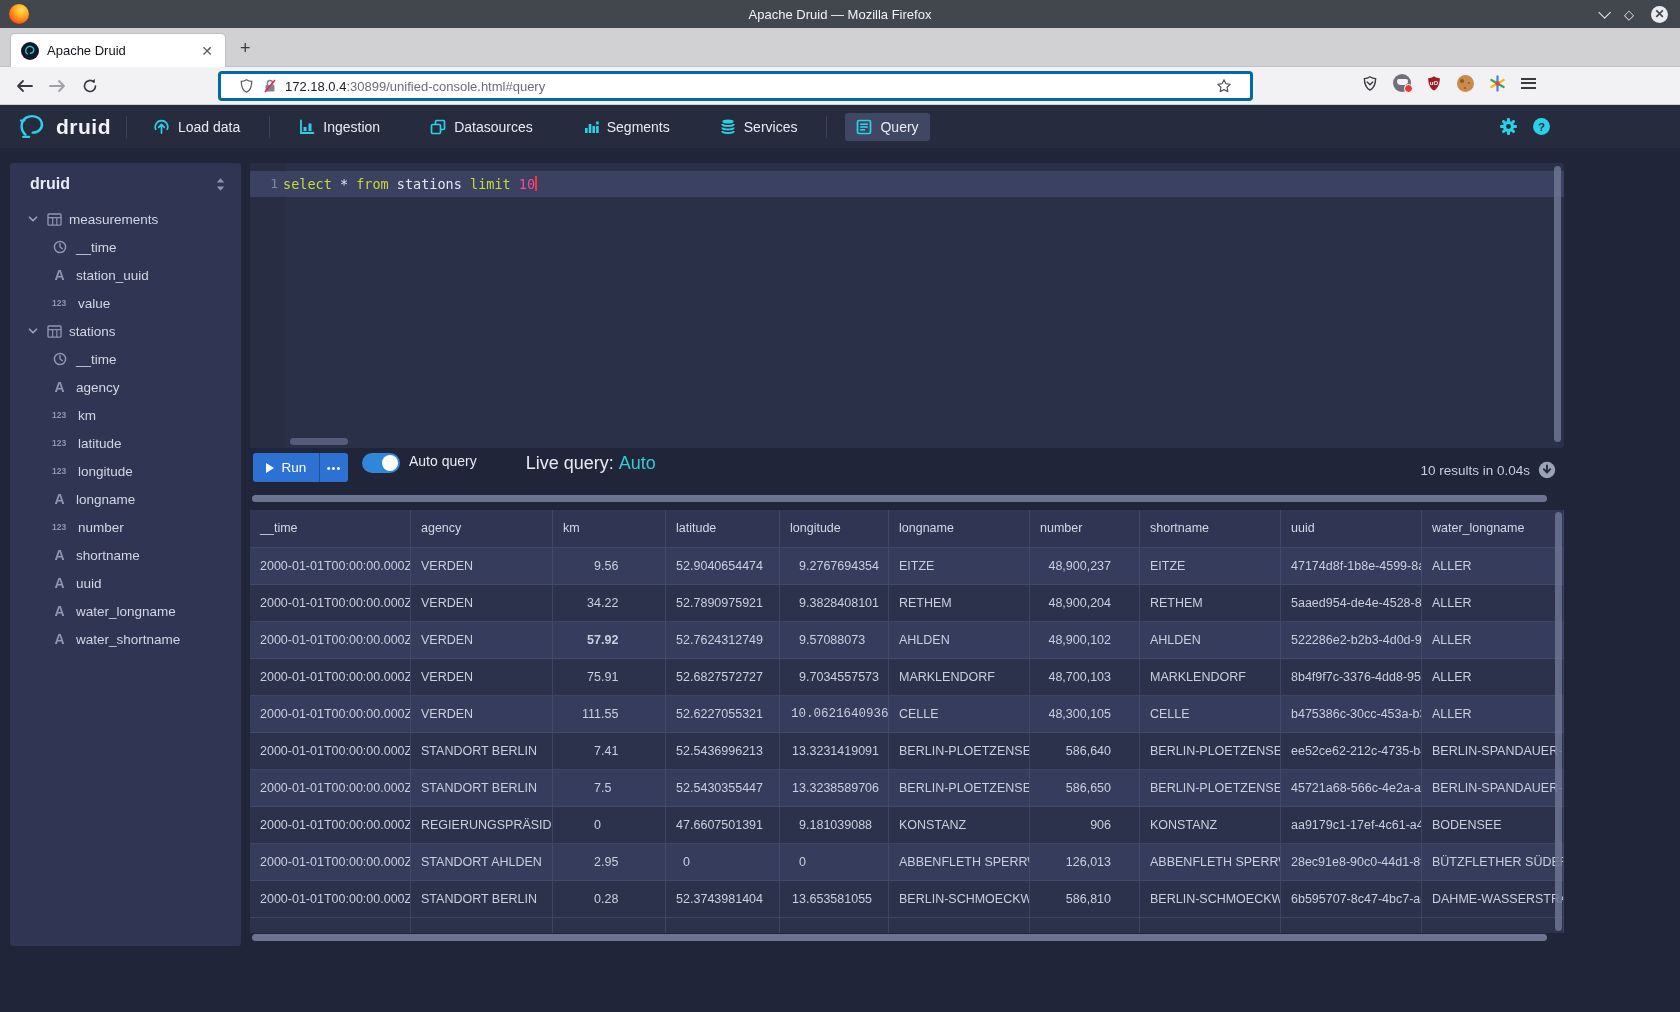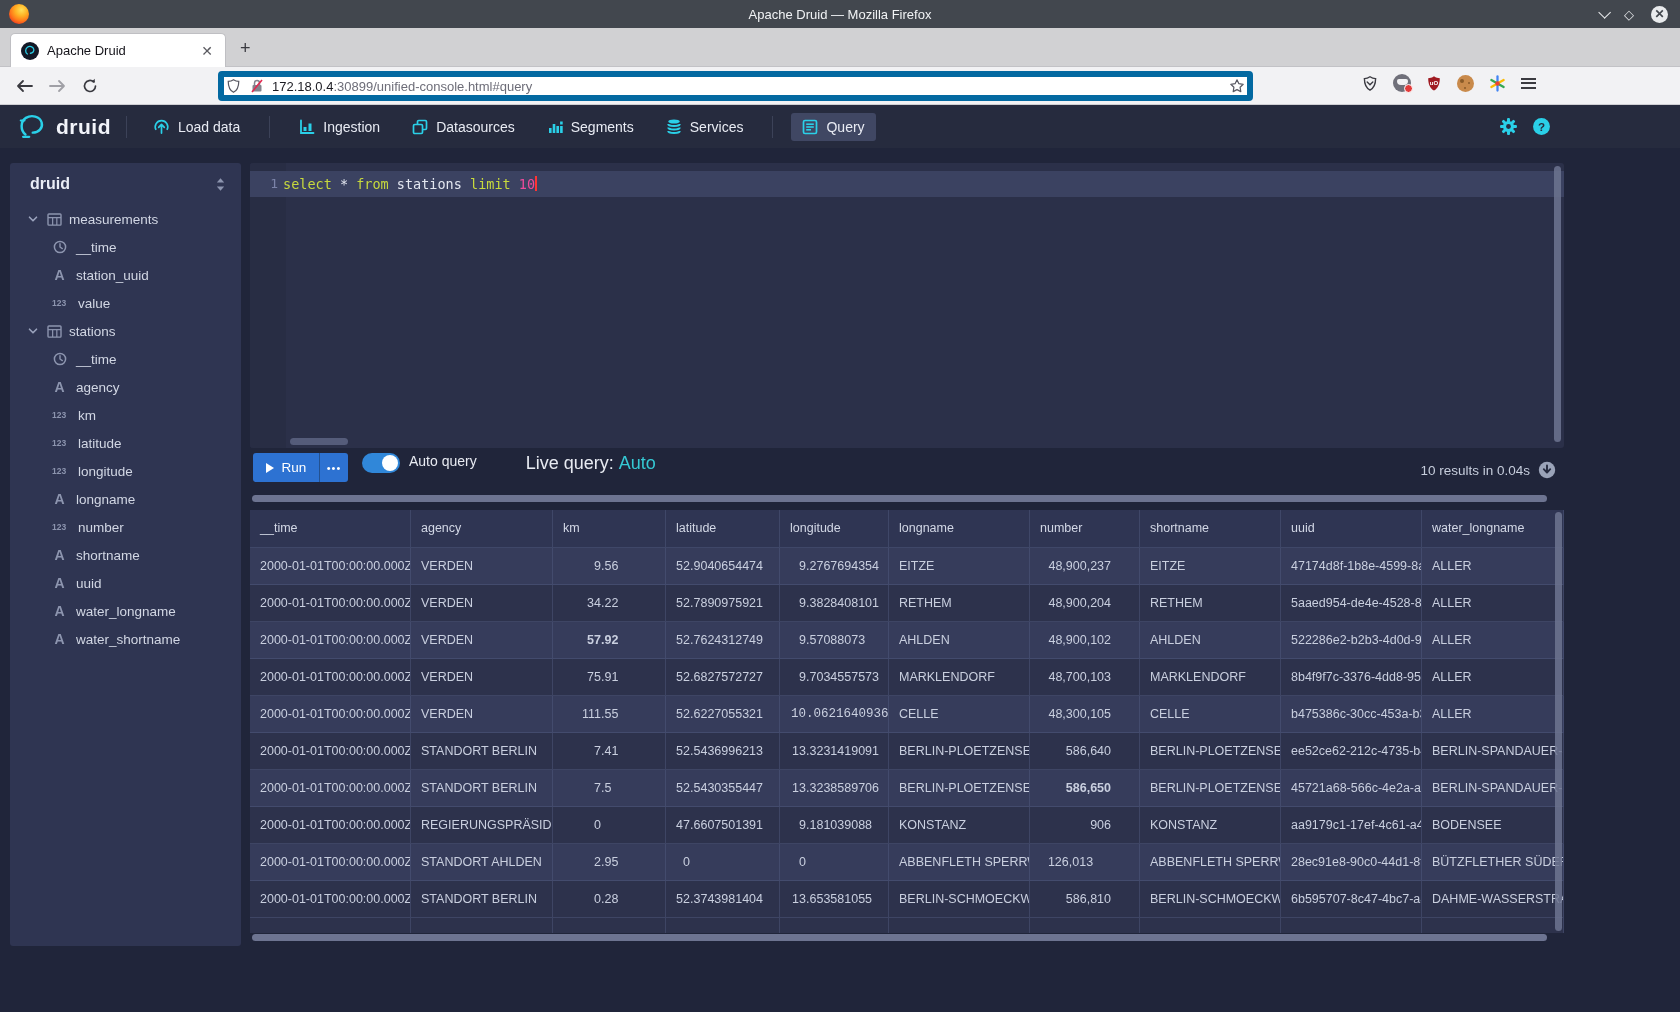--- a/index.html
+++ b/index.html
@@ -20,21 +20,21 @@
   .tabbar { position:absolute; top:28px; left:0; width:1680px; height:39px; background:#d1d1d3; border-bottom:1px solid #c2c2c6; }
   .tab { position:absolute; left:10px; top:5px; width:216px; height:34px; background:#ffffff; border:1px solid #bfbfc3; border-bottom:none; border-radius:5px 5px 0 0; display:flex; align-items:center; padding:0 10px; }
   .tab-title { font-size:13px; color:#15141a; margin-left:8px; flex:1; white-space:nowrap; overflow:hidden; }
   .tab-close { color:#5a5a60; font-size:14px; padding:0 2px; }
   .favicon { width:18px; height:18px; border-radius:50%; background:#131826; display:flex; align-items:center; justify-content:center; flex:none; }
   .newtab { position:absolute; left:240px; top:10px; font-size:18px; color:#3a3a40; }
 
   
   .urlbar { position:absolute; top:67px; left:0; width:1680px; height:38px; background:#f2f2f4; border-bottom:1px solid #cfcfd3; }
   .navbtn { position:absolute; top:7px; width:24px; height:24px; display:flex; align-items:center; justify-content:center; }
-  .url-field { position:absolute; left:218px; top:4px; width:1035px; height:30px; background:#fff; border:6px solid #0369a1; border-radius:4px; display:flex; align-items:center; padding:0 2px; }
+  .url-field { position:absolute; left:218px; top:4px; width:1035px; height:30px; background:#fff; border:3px solid #0369a1; border-radius:4px; display:flex; align-items:center; padding:0 18px; }
   .url-text { font-size:13px; margin-left:8px; flex:1; white-space:nowrap; overflow:hidden; }
   .url-host { color:#1b1b22; }
   .url-rest { color:#6d6d78; }
   .ext-icons { position:absolute; top:7px; right:0; left:1362px; display:flex; align-items:center; gap:15px; }
   .hamburger { width:15px; height:11px; border-top:2px solid #3b3b40; border-bottom:2px solid #3b3b40; position:relative; }
   .hamburger:before { content:""; position:absolute; left:0; right:0; top:2.5px; height:2px; background:#3b3b40; }
   .cookie { width:17px; height:17px; border-radius:50%; background:#c98a4b; position:relative; }
   .cookie:before { content:""; position:absolute; left:3px; top:4px; width:4px; height:4px; border-radius:50%; background:#8a5a28; box-shadow:7px 2px 0 -1px #8a5a28, 3px 7px 0 -1px #8a5a28; }
   .mask-ic { width:18px; height:18px; border-radius:50%; background:#70707a; position:relative; }
   .mask-ic:before { content:""; position:absolute; left:3.5px; top:5px; width:11px; height:6px; border-radius:2px 2px 4px 4px; background:#f2f2f4; }
@@ -222,21 +222,21 @@
           <span>
             <svg width="17" height="17" viewBox="0 0 18 18">
               <path d="M3.2 12.5 a6.6 6.6 0 1 1 11.6 0" fill="none" stroke="#2ad0e8" stroke-width="1.8"></path>
               <path d="M9 16 V7.2 M6 10 L9 6.8 L12 10" stroke="#2ad0e8" stroke-width="1.8" fill="none" stroke-linecap="round" stroke-linejoin="round"></path>
             </svg>
           </span>
           <span>Load data</span>
         </div>
       </div>
     <div class="nav-sep" style="margin:0 18px"></div>
-    <div class="nav-group" id="navgroup1" style="gap:10px">
+    <div class="nav-group" id="navgroup1" style="gap:28px">
         <div class="nav-item">
           <span>
             <svg width="16" height="16" viewBox="0 0 16 16">
               <path d="M2 1.5 V14 H14.5" stroke="#2ad0e8" stroke-width="1.8" fill="none" stroke-linecap="round"></path>
               <rect x="4.5" y="8" width="3" height="4" fill="#2ad0e8"></rect>
               <rect x="9.5" y="4.5" width="3" height="7.5" fill="#2ad0e8"></rect>
             </svg>
           </span>
           <span>Ingestion</span>
         </div>
@@ -542,21 +542,21 @@
             <div class="tcell l" style="width: 141px;">ee52ce62-212c-4735-b4</div>
             <div class="tcell l" style="width: 142px;">BERLIN-SPANDAUER-S</div>
           </div>
           <div class="trow odd">
             <div class="tcell l" style="width: 161px;">2000-01-01T00:00:00.000Z</div>
             <div class="tcell l" style="width: 142px;">STANDORT BERLIN</div>
             <div class="tcell dec" style="width: 113px;"><span class="ip" style="width:38px">7</span><span>.5</span></div>
             <div class="tcell dec" style="width: 114px;"><span class="ip" style="width:14px">52</span><span>.5430355447</span></div>
             <div class="tcell dec" style="width: 109px;"><span class="ip" style="width:16px">13</span><span>.3238589706</span></div>
             <div class="tcell l" style="width: 141px;">BERLIN-PLOETZENSEE U</div>
-            <div class="tcell r" style="width: 110px; font-weight: bold;">586,650</div>
+            <div class="tcell r" style="width: 110px;">586,650</div>
             <div class="tcell l" style="width: 141px;">BERLIN-PLOETZENSEE U</div>
             <div class="tcell l" style="width: 141px;">45721a68-566c-4e2a-a6</div>
             <div class="tcell l" style="width: 142px;">BERLIN-SPANDAUER-S</div>
           </div>
           <div class="trow even">
             <div class="tcell l" style="width: 161px;">2000-01-01T00:00:00.000Z</div>
             <div class="tcell l" style="width: 142px;">REGIERUNGSPRÄSIDIUM</div>
             <div class="tcell dec" style="width: 113px;"><span class="ip" style="width:38px">0</span><span></span></div>
             <div class="tcell dec" style="width: 114px;"><span class="ip" style="width:14px">47</span><span>.6607501391</span></div>
             <div class="tcell dec" style="width: 109px;"><span class="ip" style="width:16px">9</span><span>.181039088</span></div>
@@ -566,21 +566,21 @@
             <div class="tcell l" style="width: 141px;">aa9179c1-17ef-4c61-a48</div>
             <div class="tcell l" style="width: 142px;">BODENSEE</div>
           </div>
           <div class="trow odd">
             <div class="tcell l" style="width: 161px;">2000-01-01T00:00:00.000Z</div>
             <div class="tcell l" style="width: 142px;">STANDORT AHLDEN</div>
             <div class="tcell dec" style="width: 113px;"><span class="ip" style="width:38px">2</span><span>.95</span></div>
             <div class="tcell dec" style="width: 114px;"><span class="ip" style="width:14px">0</span><span></span></div>
             <div class="tcell dec" style="width: 109px;"><span class="ip" style="width:16px">0</span><span></span></div>
             <div class="tcell l" style="width: 141px;">ABBENFLETH SPERRWER</div>
-            <div class="tcell r" style="width: 110px; text-align: center;">126,013</div>
+            <div class="tcell r" style="width: 110px;">126,013</div>
             <div class="tcell l" style="width: 141px;">ABBENFLETH SPERRWER</div>
             <div class="tcell l" style="width: 141px;">28ec91e8-90c0-44d1-8fc</div>
             <div class="tcell l" style="width: 142px;">BÜTZFLETHER SÜDERE</div>
           </div>
           <div class="trow even">
             <div class="tcell l" style="width: 161px;">2000-01-01T00:00:00.000Z</div>
             <div class="tcell l" style="width: 142px;">STANDORT BERLIN</div>
             <div class="tcell dec" style="width: 113px;"><span class="ip" style="width:38px">0</span><span>.28</span></div>
             <div class="tcell dec" style="width: 114px;"><span class="ip" style="width:14px">52</span><span>.3743981404</span></div>
             <div class="tcell dec" style="width: 109px;"><span class="ip" style="width:16px">13</span><span>.653581055</span></div>

